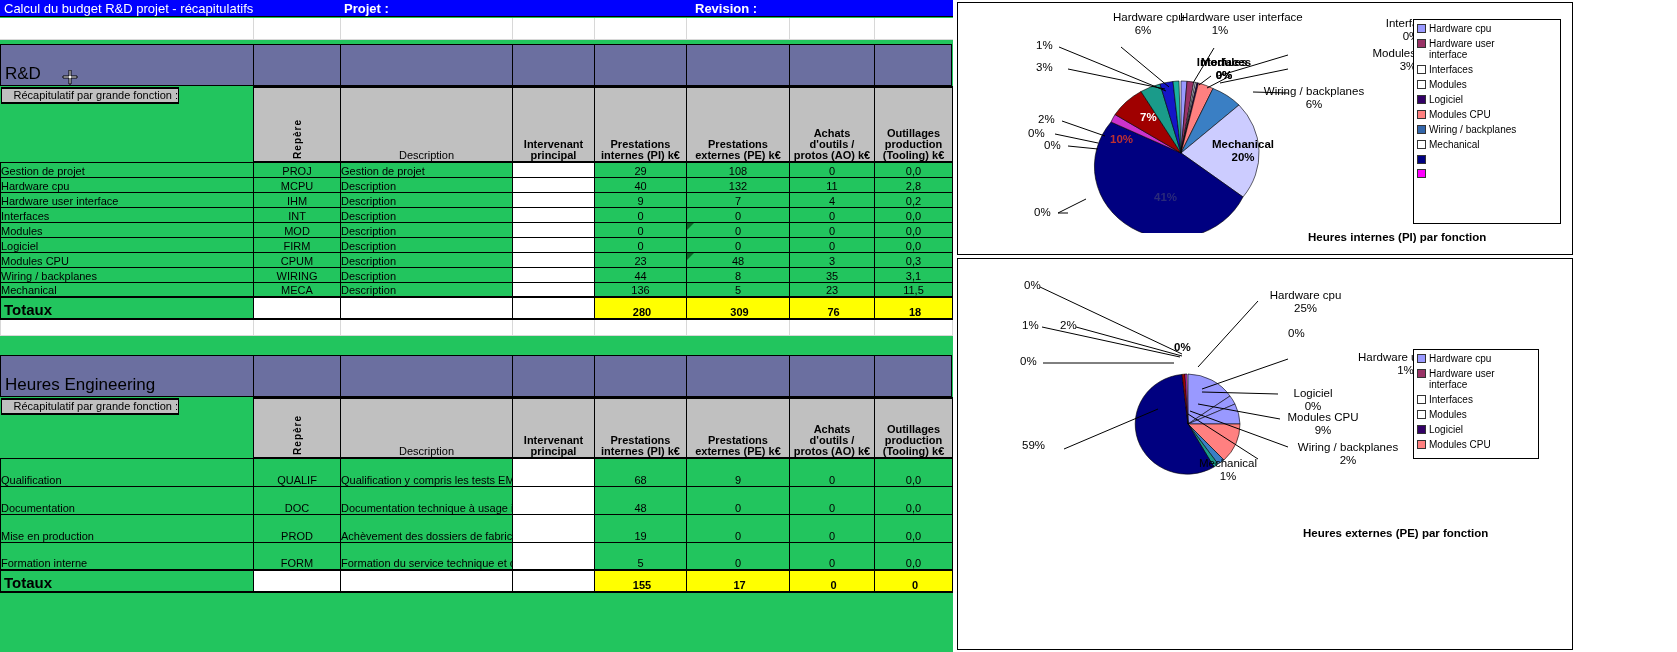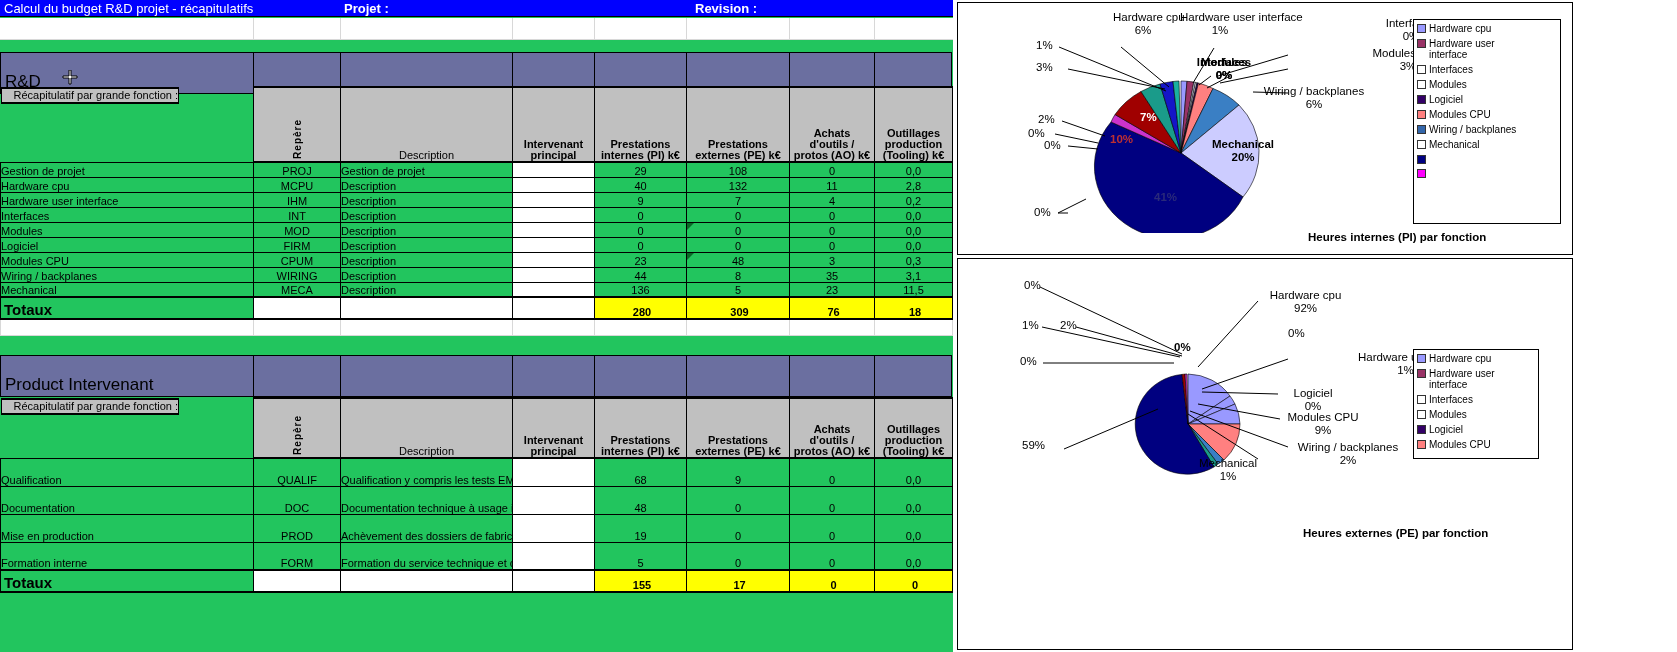--- a/index.html
+++ b/index.html
@@ -123,21 +123,21 @@
     <div class="gridline" style="left:0;top:21px;width:953px;height:1px;"></div>
     <div class="gridline" style="left:253px;top:0;width:1px;height:22px;"></div>
     <div class="gridline" style="left:340px;top:0;width:1px;height:22px;"></div>
     <div class="gridline" style="left:512px;top:0;width:1px;height:22px;"></div>
     <div class="gridline" style="left:594px;top:0;width:1px;height:22px;"></div>
     <div class="gridline" style="left:686px;top:0;width:1px;height:22px;"></div>
     <div class="gridline" style="left:789px;top:0;width:1px;height:22px;"></div>
     <div class="gridline" style="left:874px;top:0;width:1px;height:22px;"></div>
   </div>
 
-  <div class="bandrow" style="top:52px;">
+  <div class="bandrow" style="top:44px;">
     <span class="bandlabel">R&amp;D</span>
     <span class="vsep" style="left:252px;"></span>
     <span class="vsep" style="left:339px;"></span>
     <span class="vsep" style="left:511px;"></span>
     <span class="vsep" style="left:593px;"></span>
     <span class="vsep" style="left:685px;"></span>
     <span class="vsep" style="left:788px;"></span>
     <span class="vsep" style="left:873px;"></span>
   </div>
 
@@ -284,21 +284,21 @@
           <td class="blank" style="border: 1px solid rgb(216, 216, 216);"></td>
           <td class="blank" style="border: 1px solid rgb(216, 216, 216);"></td>
           <td class="blank" style="border: 1px solid rgb(216, 216, 216);"></td>
           <td class="blank" style="border: 1px solid rgb(216, 216, 216);"></td>
           <td class="blank" style="border: 1px solid rgb(216, 216, 216);"></td>
         </tr>
       </tbody>
   </table>
 
   <div class="bandrow" style="top:355px;">
-    <span class="bandlabel">Product Intervenant</span>
+    <span class="bandlabel">Heures Engineering</span>
     <span class="vsep" style="left:252px;"></span>
     <span class="vsep" style="left:339px;"></span>
     <span class="vsep" style="left:511px;"></span>
     <span class="vsep" style="left:593px;"></span>
     <span class="vsep" style="left:685px;"></span>
     <span class="vsep" style="left:788px;"></span>
     <span class="vsep" style="left:873px;"></span>
   </div>
 
   <table class="xl" style="left:0;top:397px;width:952px;">
@@ -547,21 +547,21 @@
         <line x1="300" y1="42" x2="240" y2="108"></line>
         <line x1="330" y1="100" x2="244" y2="130"></line>
         <line x1="320" y1="135" x2="244" y2="133"></line>
         <line x1="322" y1="160" x2="240" y2="145"></line>
         <line x1="330" y1="188" x2="232" y2="152"></line>
         <line x1="300" y1="200" x2="230" y2="155"></line>
       </g>
     </svg>
 
     <div class="lbl" style="left:300px;top:30px;width:95px;">
-      <span>Hardware cpu</span><br><span>92%</span>
+      <span>Hardware cpu</span><br><span>25%</span>
     </div>
     <div class="lbl" style="left:400px;top:92px;width:95px;">
       <span>Hardware user interface</span><br><span>1%</span>
     </div>
     <div class="lbl" style="left:320px;top:128px;width:70px;">
       <span>Logiciel</span><br><span>0%</span>
     </div>
     <div class="lbl" style="left:320px;top:152px;width:90px;">
       <span>Modules CPU</span><br><span>9%</span>
     </div>

